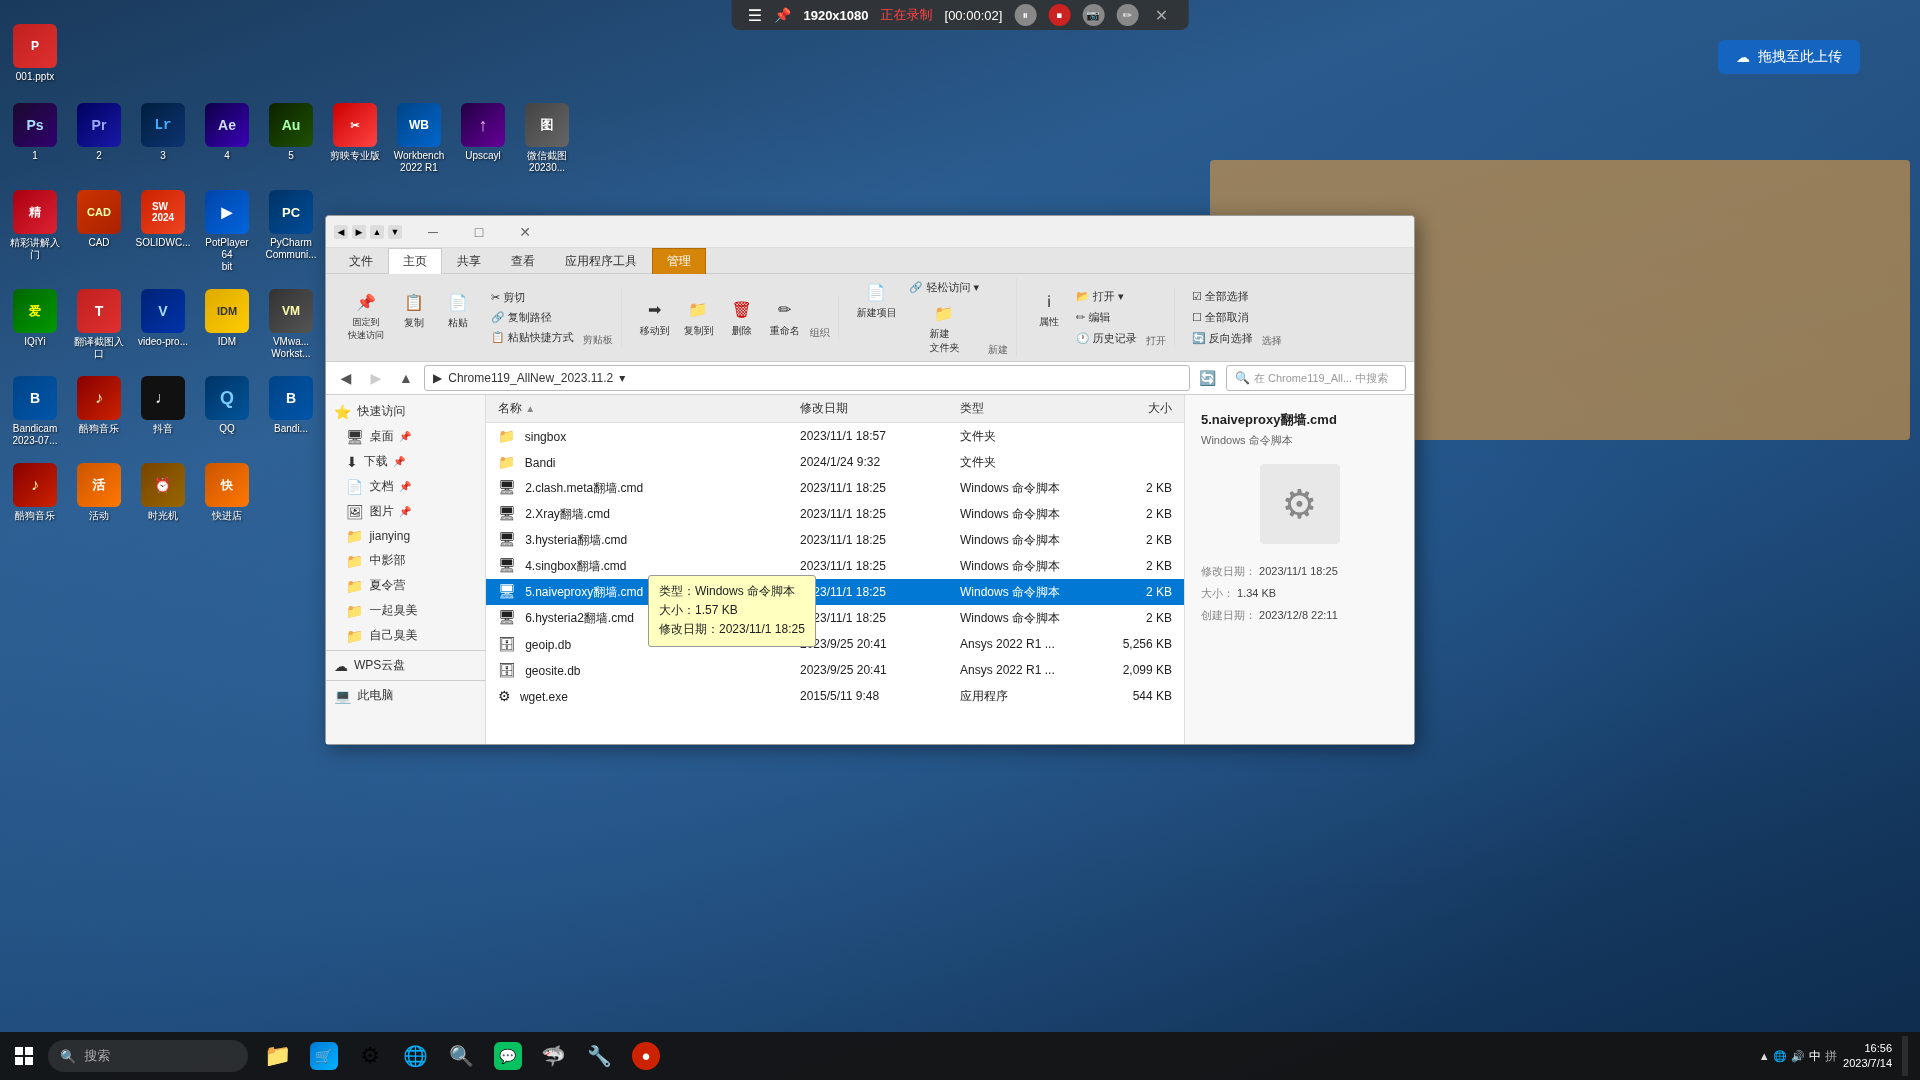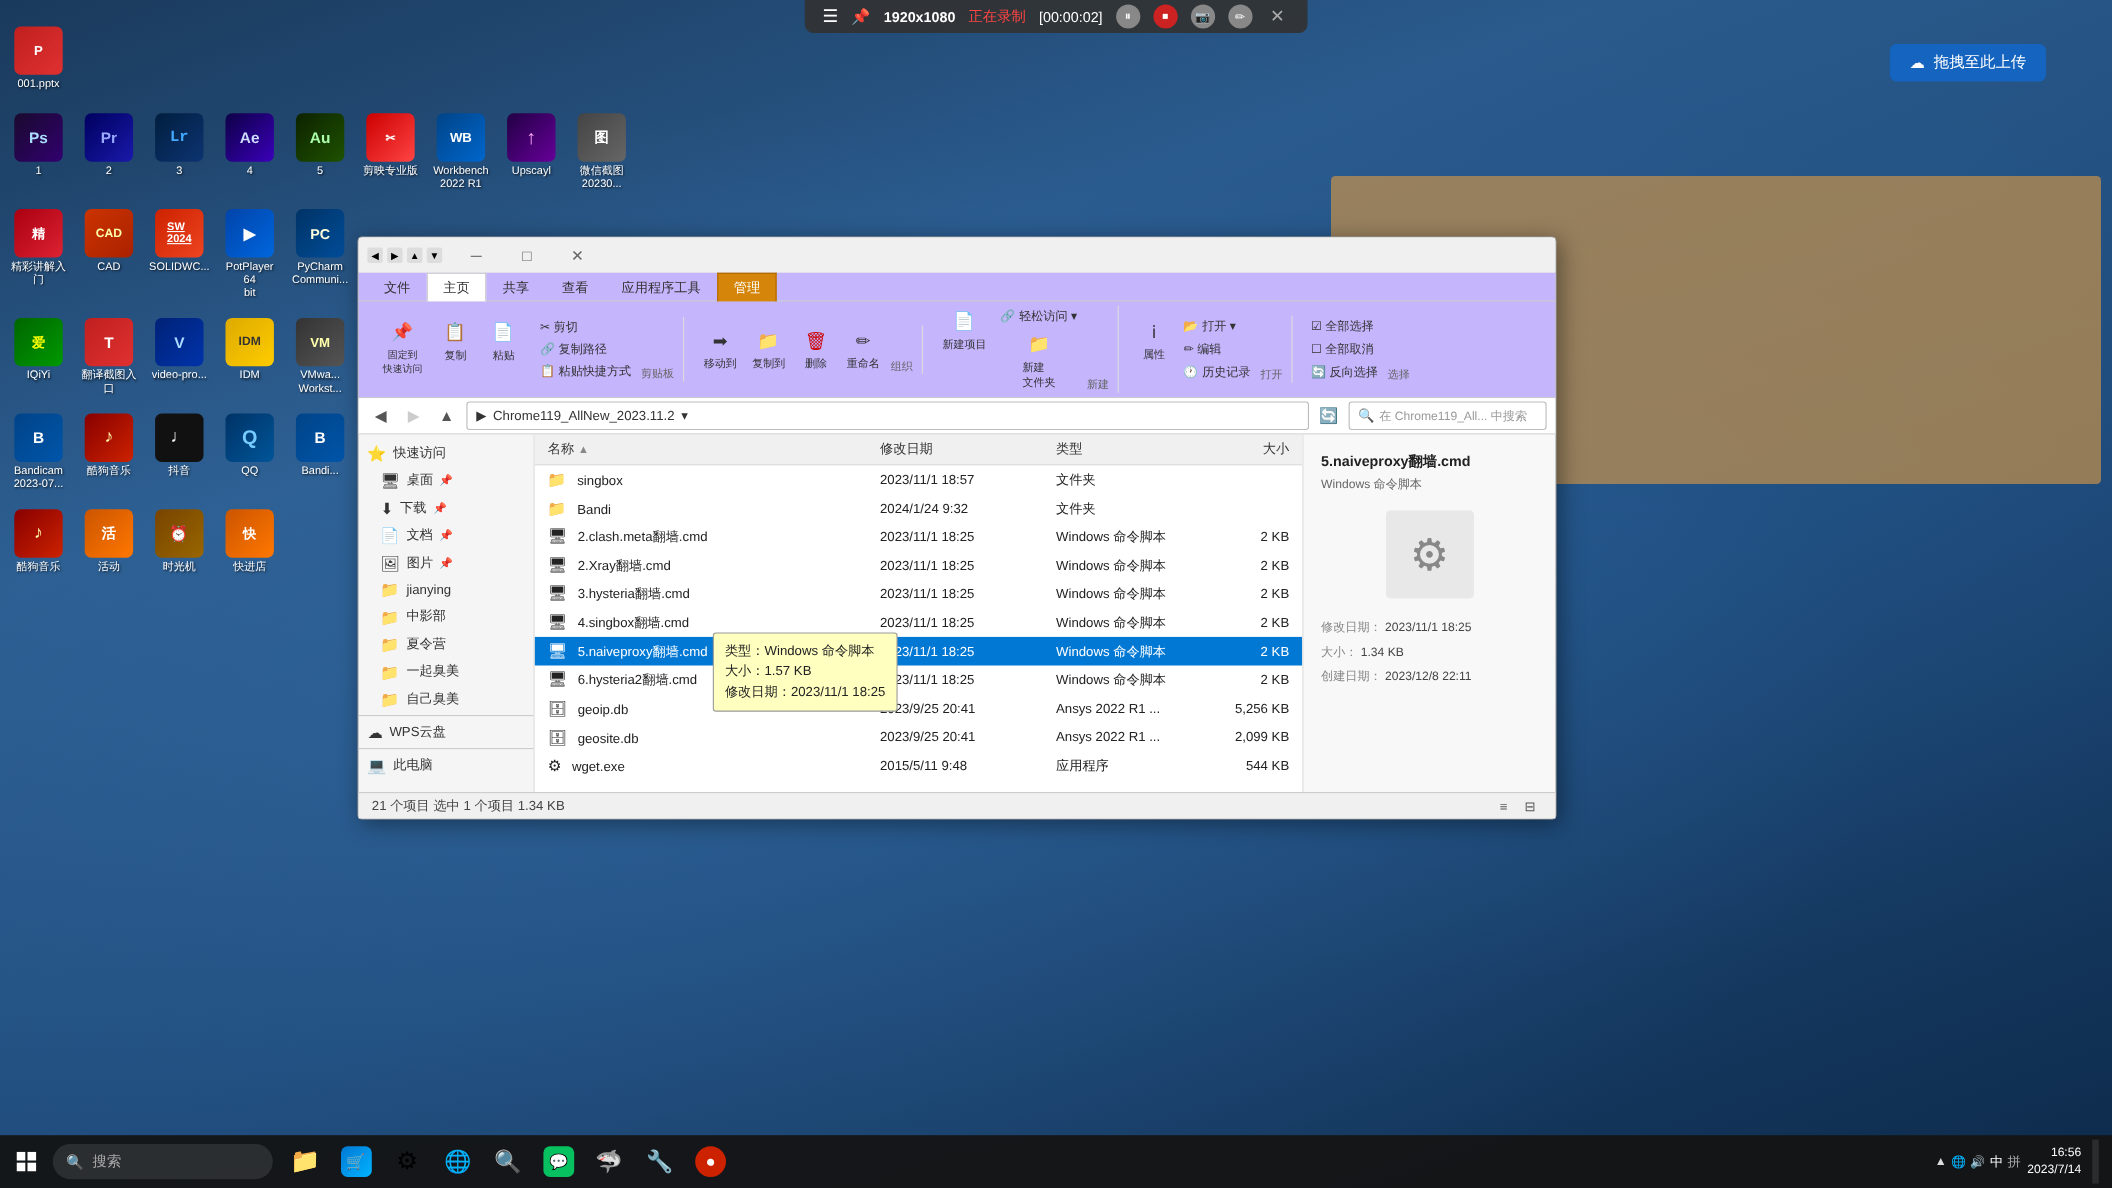--- a/index.html
+++ b/index.html
@@ -251,21 +251,21 @@
       cursor: pointer;
       font-size: 14px;
       color: #666;
       display: flex;
       align-items: center;
       justify-content: center;
     }
 
     
     .ribbon {
-      background: #c4b5fd;
+      background: #e5e5e5;
       border-bottom: 1px solid #ccc;
     }
     .ribbon-tabs {
       display: flex;
       gap: 0;
       padding: 0 8px;
       border-bottom: 1px solid #ccc;
     }
     .ribbon-tab {
       padding: 4px 14px;
@@ -667,21 +667,21 @@
     <div style="display:flex;gap:4px;margin-top:4px;">
       <div class="desktop-icon">
         <div class="icon-img icon-red" style="font-size:12px;">精</div>
         <span class="icon-label">精彩讲解入门</span>
       </div>
       <div class="desktop-icon">
         <div class="icon-img icon-cad" style="font-size:11px;font-weight:bold;">CAD</div>
         <span class="icon-label">CAD</span>
       </div>
       <div class="desktop-icon">
-        <div class="icon-img icon-sw2024" style="font-size:10px;font-weight:bold;text-decoration:underline;">SW<br>2024</div>
+        <div class="icon-img icon-sw2024" style="font-size:10px;font-weight:bold;">SW<br>2024</div>
         <span class="icon-label">SOLIDWC...</span>
       </div>
       <div class="desktop-icon">
         <div class="icon-img" style="background:linear-gradient(135deg,#0044aa,#0066dd);color:#fff;font-size:14px;">▶</div>
         <span class="icon-label">PotPlayer 64<br>bit</span>
       </div>
       <div class="desktop-icon">
         <div class="icon-img icon-pyc" style="font-size:13px;font-weight:bold;">PC</div>
         <span class="icon-label">PyCharm<br>Communi...</span>
       </div>
@@ -1083,27 +1083,20 @@
             <span>1.34 KB</span>
           </div>
           <div>
             <span class="preview-meta-label">创建日期：</span>
             <span>2023/12/8 22:11</span>
           </div>
         </div>
       </div>
     </div>
 
-    <div class="status-bar">
-      <span>21 个项目  选中 1 个项目  1.34 KB</span>
-      <div class="view-btns">
-        <button class="view-btn">≡</button>
-        <button class="view-btn">⊟</button>
-      </div>
-    </div>
   </div>
 
   <div class="tooltip" style="top:575px;left:648px;">
     <div>类型：Windows 命令脚本</div>
     <div>大小：1.57 KB</div>
     <div>修改日期：2023/11/1 18:25</div>
   </div>
 
   <div class="taskbar">
     <div class="taskbar-start">

